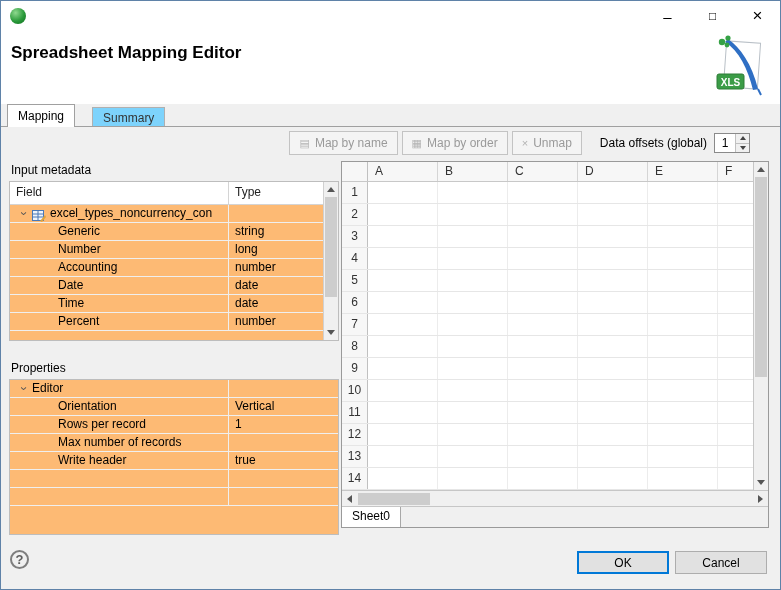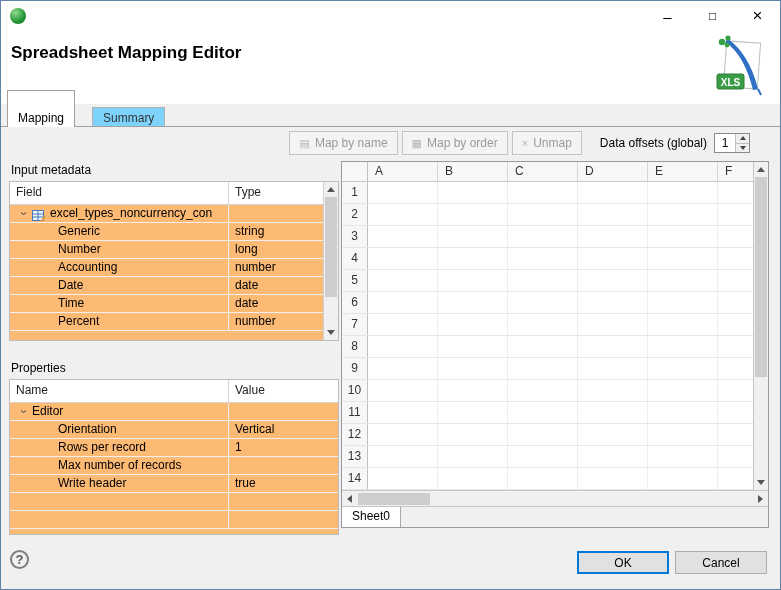--- a/index.html
+++ b/index.html
@@ -24,22 +24,22 @@
   .header { position:absolute; top:30px; left:0; right:0; height:73px; background:#fff; }
   .dialog-title { position:absolute; left:10px; top:12px; font-size:17px; font-weight:bold; }
   .xls-logo { position:absolute; right:12px; top:3px; width:56px; height:62px; }
   
   .tabbar {
     position:absolute; top:103px; left:0; right:0; height:23px; box-sizing:border-box;
     border-bottom:1px solid #a0a0a0; display:flex; align-items:flex-end; padding-left:6px;
   }
   .tab { box-sizing:border-box; padding:3px 10px 3px; cursor:default; position:relative; }
   .tab.active {
-    height:37px; margin-bottom:-1px; background:#fff;
-    border:1px solid #a0a0a0; border-bottom:none; z-index:2; padding-top:20px;
+    height:23px; margin-bottom:-1px; background:#fff;
+    border:1px solid #a0a0a0; border-bottom:none; z-index:2; padding-top:4px;
   }
   .tab.inactive {
     height:19px; background:#7dd3fc; border:1px solid #b0b0b0; border-bottom:none;
     color:#333; margin-left:17px;
   }
   
   .content { position:absolute; top:126px; left:0; right:0; height:414px; }
   
   .toolbar { position:absolute; top:4px; right:30px; height:24px; display:flex; align-items:center; }
   .tb-btn {
@@ -246,24 +246,20 @@
           </div>
         <div class="sb-thumb im-thumb"></div>
         <div class="sb-btn down">
             <span class="tri-downg"></span>
           </div>
       </div>
     </div>
 
     <div class="section-label lbl-prop">Properties</div>
     <div class="panel-table prop-table">
-      <div class="t-header">
-        <div class="t-h1">Name</div>
-        <div class="t-h2">Value</div>
-      </div>
       <div class="t-row">
         <div class="t-c1">
           <span class="chev">›</span>
           <span>Editor</span>
         </div>
         <div class="t-c2"></div>
       </div>
       <div class="t-row">
         <div class="t-c1 indent">Orientation</div>
         <div class="t-c2">Vertical</div>

